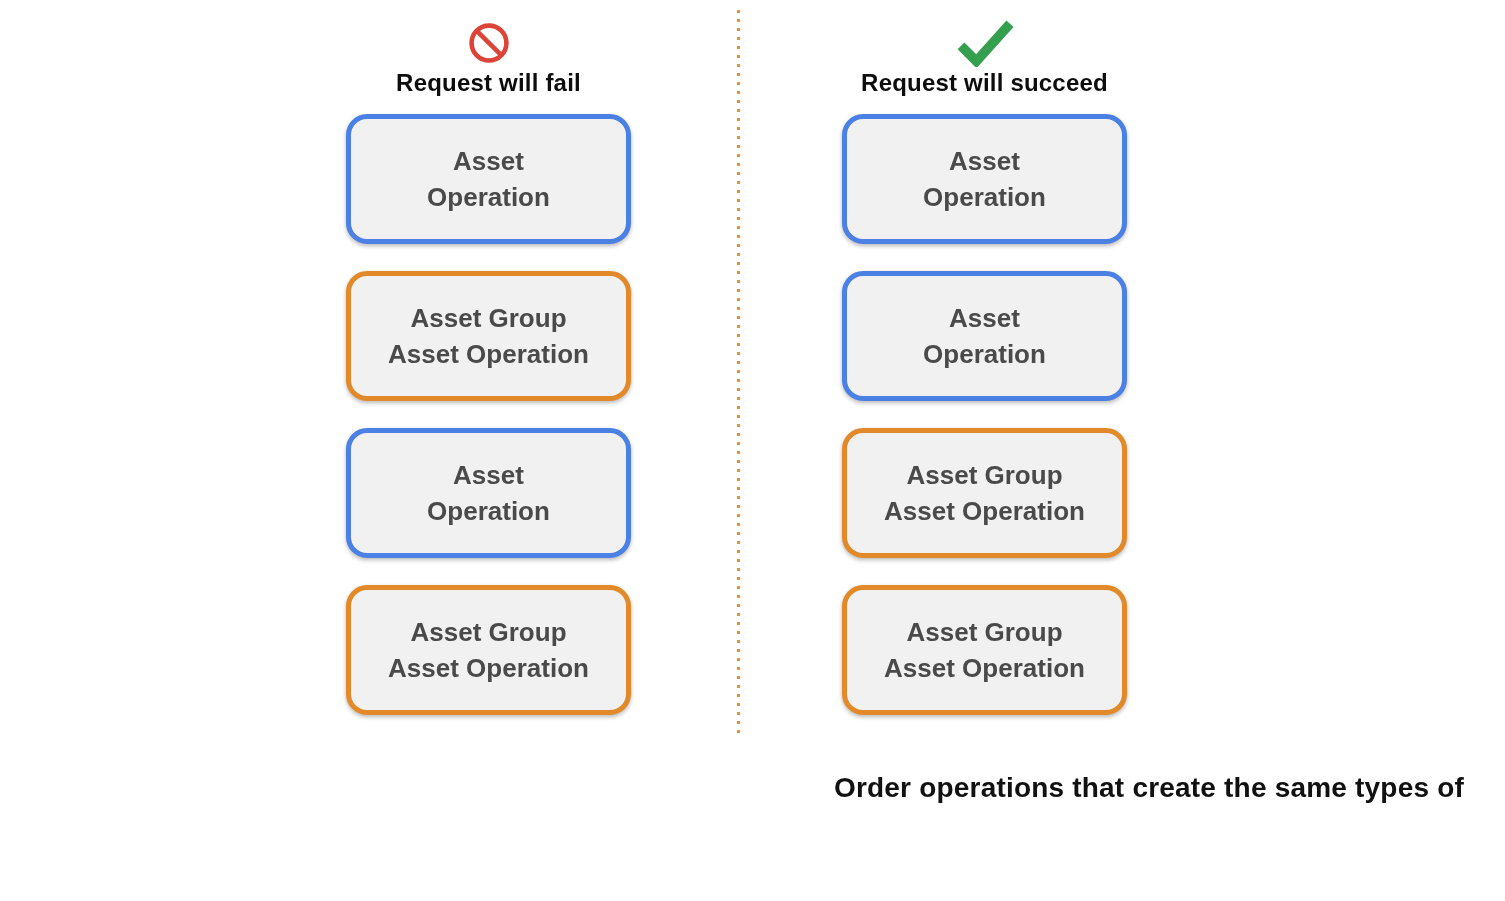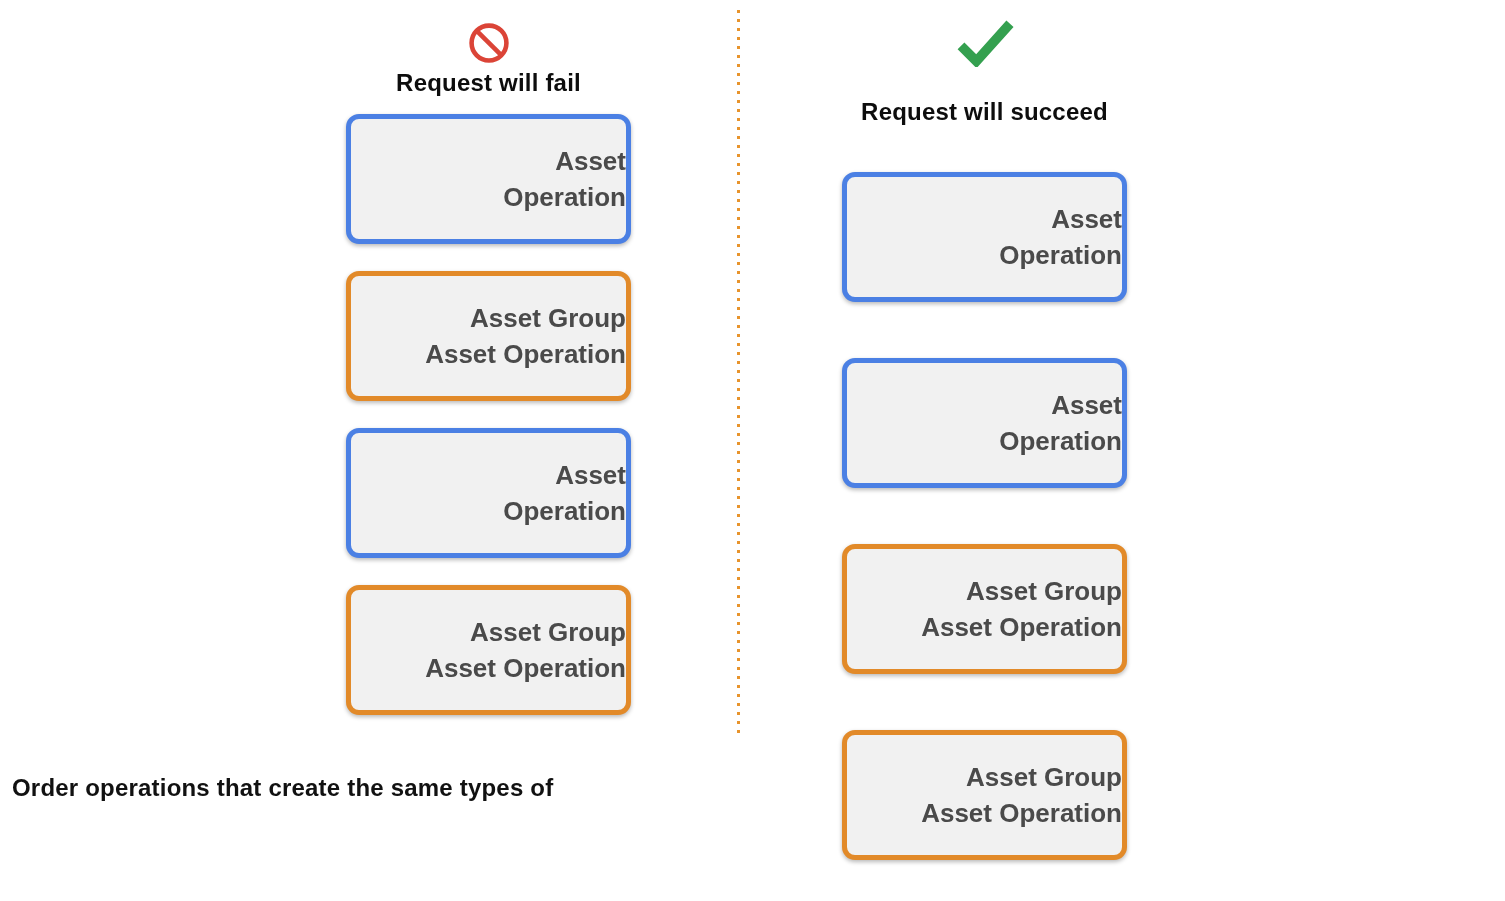--- a/index.html
+++ b/index.html
@@ -5,34 +5,34 @@
   * { margin: 0; padding: 0; box-sizing: border-box; }
   html, body { background: #ffffff; }
   body {
     font-family: "Liberation Sans", "DejaVu Sans", sans-serif;
     width: 1505px; height: 901px; overflow: hidden; position: relative;
   }
   .canvas { position: absolute; top: 0; left: 12px; width: 1505px; height: 901px; background: #ffffff; }
 
   .column { position: absolute; top: 0; width: 285px; display: flex; flex-direction: column; align-items: center; }
   .col-fail    { left: 334px; }
-  .col-success { left: 830px; gap: 29px; }
+  .col-success { left: 830px; }
 
   .icon-wrap { margin-top: 20px; height: 46px; display: flex; align-items: center; justify-content: center; }
 
   .col-title {
     margin-top: 3px; font-size: 24px; font-weight: bold; color: #0d0d0d;
     white-space: nowrap; line-height: 28px; letter-spacing: 0.2px;
   }
 
   .box {
     width: 285px; height: 130px; margin-top: 27px;
     background: var(--box-fill, #f1f1f1);
-    border-radius: 13px;
-    display: flex; flex-direction: column; align-items: flex-end; justify-content: center;
+    border-radius: 21px;
+    display: flex; flex-direction: column; align-items: center; justify-content: center;
     box-shadow: 0 2px 4px rgba(0,0,0,0.28);
   }
   .box.first { margin-top: 17px; }
   .box.blue   { border: 5px solid var(--blue-border, #4b80e4); }
   .box.orange { border: 5px solid var(--orange-border, #e28a29); }
 
   .box-line {
     font-size: 26px; font-weight: bold; color: var(--box-text, #4a4a4a);
     line-height: 36px; text-align: center; white-space: nowrap;
   }
@@ -40,21 +40,21 @@
   .divider {
     position: absolute; left: 725px; top: 10px; width: 3px; height: 727px;
     background-image: repeating-linear-gradient(
       to bottom,
       var(--divider-orange, #e8942c) 0px, var(--divider-orange, #e8942c) 3px,
       transparent 3px, transparent 9px);
   }
 
   .caption {
     position: absolute; top: 769px; left: 0; width: 1452px;
-    text-align: left; font-size: 24px; font-weight: bold; color: #111111;
+    text-align: right; font-size: 28px; font-weight: bold; color: #111111;
     line-height: 38px; letter-spacing: 0.2px;
   }
 
   svg { display: block; }
 </style>
 </head>
 <body>
 
 <div class="canvas">
 

